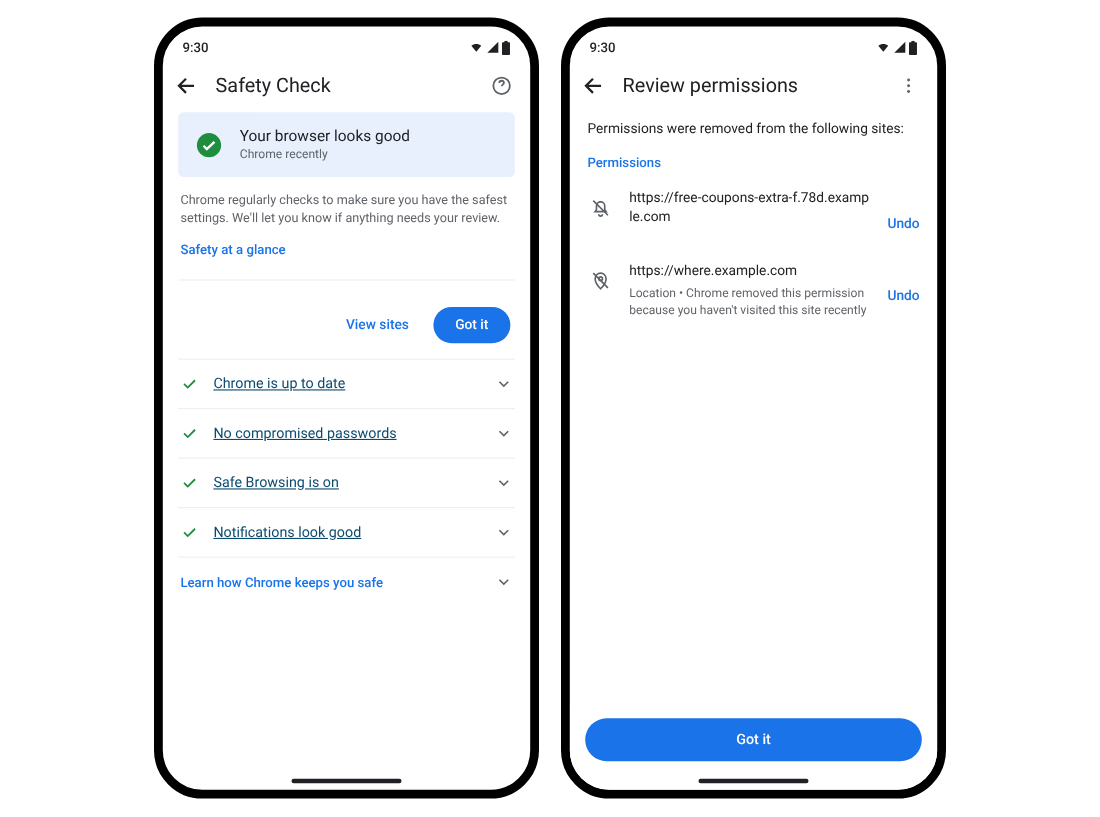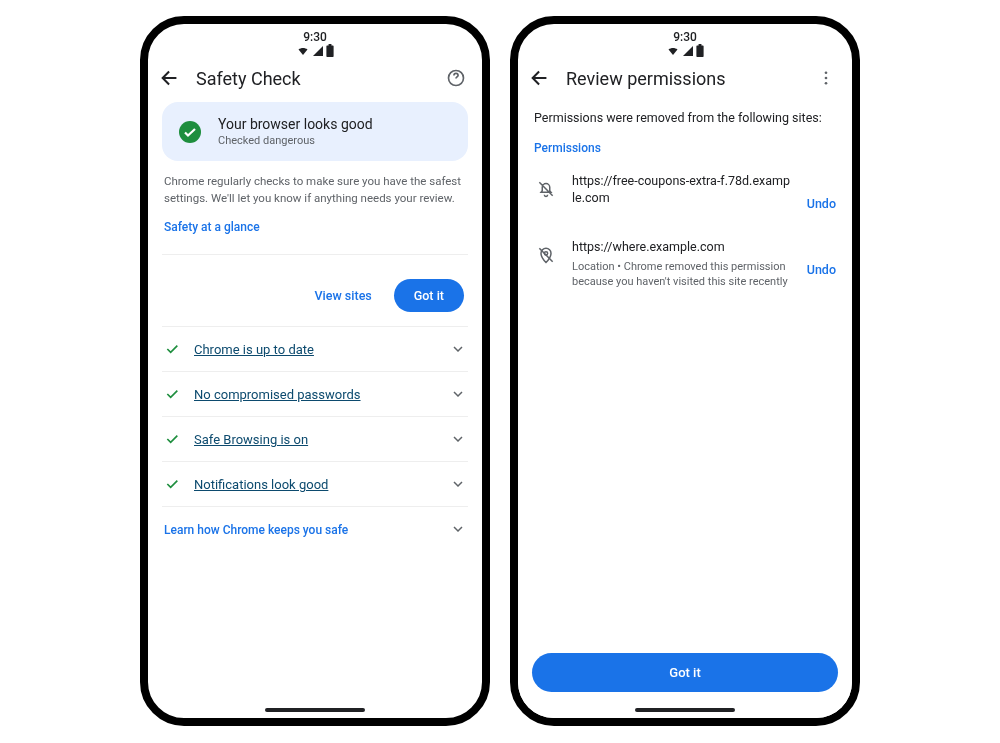--- a/index.html
+++ b/index.html
@@ -1,27 +1,27 @@
 <!DOCTYPE html>
 <html><head>
 <meta charset="utf-8">
 <style>
   html,body{margin:0;padding:0;background:#fff;font-family:Roboto,"Helvetica Neue",Arial,sans-serif;}
   .stage{width:1000px;height:743px;position:relative;background:#fff;}
   .phone{position:absolute;top:16px;width:350px;height:710px;border:8px solid #000;border-radius:44px;background:#fff;overflow:hidden;box-sizing:border-box;}
   .phone.left{left:140px;}
   .phone.right{left:510px;}
   .screen{position:absolute;inset:0;display:flex;flex-direction:column;}
-  .status-bar{height:26px;display:flex;align-items:center;justify-content:space-between;padding:6px 18px 0 18px;font-size:12px;font-weight:500;color:#202124;flex-direction:column;}
+  .status-bar{height:26px;display:flex;align-items:center;justify-content:space-between;padding:6px 18px 0 18px;font-size:12px;font-weight:500;color:#202124;}
   .status-icons{display:flex;align-items:center;gap:2px;}
   .app-bar{display:flex;align-items:center;padding:10px 14px 10px 10px;gap:14px;}
   .app-bar .title{font-size:18px;color:#202124;flex:1;}
   .icon-btn{width:24px;height:24px;display:flex;align-items:center;justify-content:center;color:#5f6368;cursor:pointer;}
   .content{flex:1;overflow:hidden;padding:0 14px;position:relative;}
-  .status-card{background:#e8f0fe;border-radius:16px;padding:14px 16px;display:flex;align-items:center;gap:16px;margin-top:2px;}
+  .status-card{background:#e8f0fe;border-radius:5px;padding:14px 16px;display:flex;align-items:center;gap:16px;margin-top:2px;}
   .status-title{font-size:14px;color:#202124;}
   .status-sub{font-size:11px;color:#5f6368;margin-top:2px;}
   .desc{font-size:11.5px;color:#5f6368;margin:12px 2px 0 2px;line-height:1.45;}
   .link-blue{color:#1a73e8;font-size:12px;font-weight:500;margin:14px 2px;display:inline-block;cursor:pointer;}
   .perm-card{border-top:1px solid #eee;border-bottom:1px solid #eee;padding:12px 0 14px 0;margin-top:6px;}
   .perm-head{display:flex;align-items:flex-start;gap:14px;}
   .perm-head .texts{flex:1;}
   .perm-title{font-size:13px;color:#202124;}
   .perm-sub{font-size:11px;color:#5f6368;margin-top:3px;line-height:1.4;}
   .perm-actions{display:flex;justify-content:flex-end;align-items:center;gap:10px;margin-top:12px;padding-right:4px;}
@@ -82,21 +82,21 @@
       </span>
     </div>
     <div class="content">
       <div class="status-card">
         <svg width="24" height="24" viewBox="0 0 24 24">
               <circle cx="12" cy="12" r="11" fill="#1e8e3e"></circle>
               <path d="M7 12.5l3 3L17 9" stroke="#fff" stroke-width="2.2" fill="none"></path>
             </svg>
         <div>
           <div class="status-title">Your browser looks good</div>
-          <div class="status-sub">Checked dangerous</div>
+          <div class="status-sub">Chrome recently</div>
         </div>
       </div>
       <div class="desc">Chrome regularly checks to make sure you have the safest settings. We'll let you know if anything needs your review.</div>
       <span class="link-blue">Safety at a glance</span>
       <div class="perm-card">
         <div class="perm-actions">
           <span class="text-btn">View sites</span>
           <span class="pill-btn">Got it</span>
         </div>
       </div>

